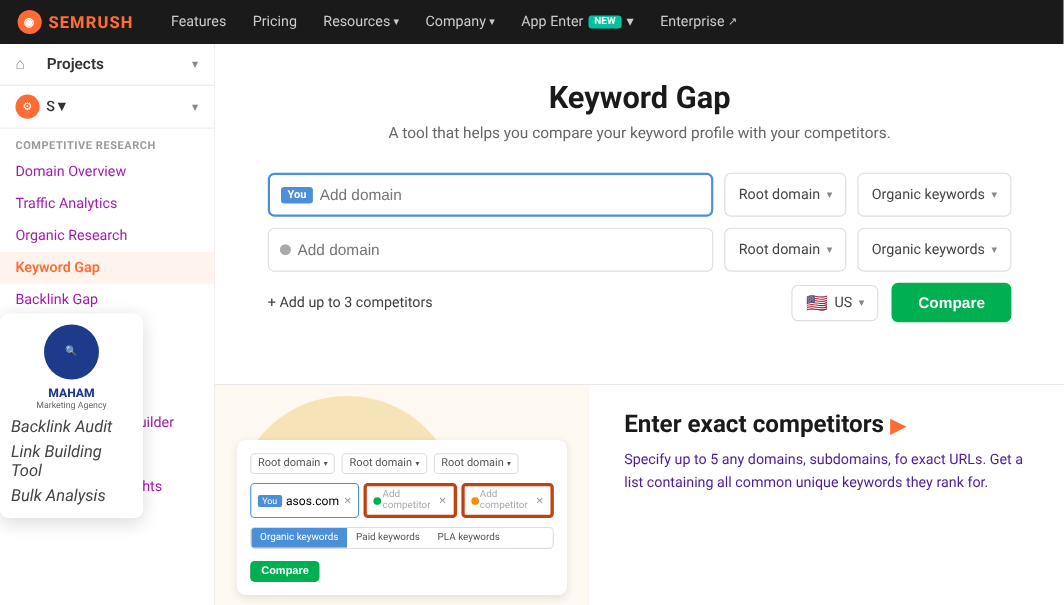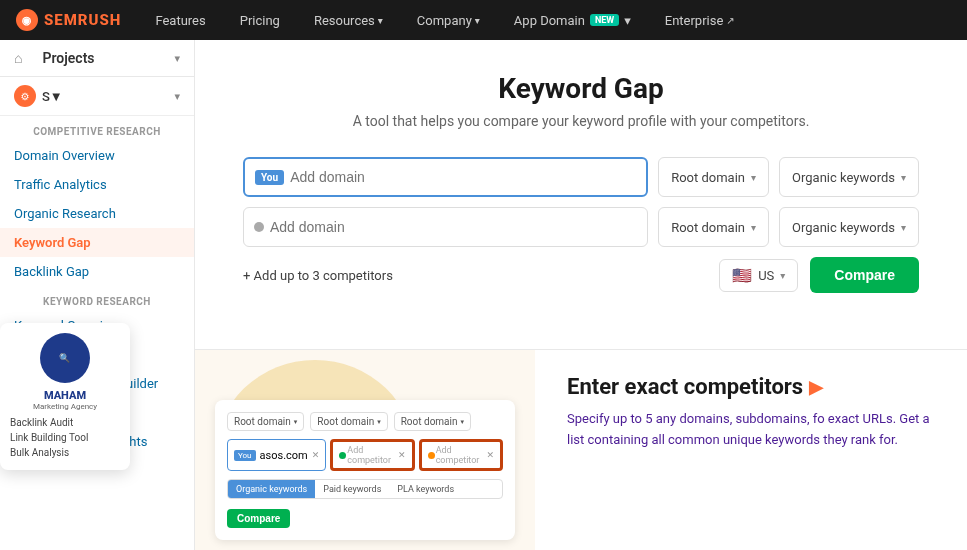--- a/index.html
+++ b/index.html
@@ -10,21 +10,21 @@
       background: #1a1a1a;
       height: 40px;
       display: flex;
       align-items: center;
       padding: 0 16px;
       gap: 24px;
       flex-shrink: 0;
     }
     .nav-logo { display: flex; align-items: center; gap: 6px; color: #ff6b35; font-weight: 800; font-size: 15px; letter-spacing: 1px; }
     .nav-logo-icon { width: 22px; height: 22px; background: #ff6b35; border-radius: 50%; display: flex; align-items: center; justify-content: center; color: white; font-size: 11px; font-weight: bold; }
-    .nav-links { display: flex; align-items: center; gap: 14px; flex: 1; }
+    .nav-links { display: flex; align-items: center; gap: 4px; flex: 1; }
     .nav-link { color: #ccc; font-size: 13px; padding: 4px 10px; cursor: pointer; display: flex; align-items: center; gap: 3px; }
     .nav-link .chevron { font-size: 10px; }
     .nav-appcenter { color: #ccc; font-size: 13px; padding: 4px 10px; cursor: pointer; display: flex; align-items: center; gap: 5px; }
     .nav-badge { background: #00c4a0; color: white; font-size: 9px; font-weight: 700; padding: 1px 5px; border-radius: 3px; text-transform: uppercase; }
     .nav-enterprise { color: #ccc; font-size: 13px; padding: 4px 10px; cursor: pointer; display: flex; align-items: center; gap: 3px; }
 
     
     .main-layout { display: flex; flex: 1; overflow: hidden; }
 
     
@@ -55,28 +55,27 @@
     .sidebar-account-icon { width: 22px; height: 22px; background: #ff6b35; border-radius: 50%; display: flex; align-items: center; justify-content: center; color: white; font-size: 10px; }
     .sidebar-account-name { font-size: 13px; color: #333; flex: 1; font-weight: 500; }
     .sidebar-account-chevron { color: #888; font-size: 11px; }
     .sidebar-section-label {
       font-size: 10px;
       font-weight: 700;
       color: #999;
       text-transform: uppercase;
       letter-spacing: 0.5px;
       padding: 10px 14px 4px;
-      text-align: center;
     }
     .sidebar-item {
       display: flex;
       align-items: center;
       padding: 7px 14px;
       font-size: 13px;
-      color: #0369a1;
+      color: #a21caf;
       cursor: pointer;
       gap: 6px;
     }
     .sidebar-item.active { background: #fff3ee; color: #ff6b35; font-weight: 600; }
 
     
     .sidebar-overlay {
       position: relative;
       margin: 4px 0;
     }
@@ -99,21 +98,21 @@
       margin: 0 auto 6px;
       display: flex;
       align-items: center;
       justify-content: center;
       overflow: hidden;
     }
     .overlay-logo-text { color: white; font-size: 9px; font-weight: 700; text-align: center; line-height: 1.2; }
     .overlay-name { font-size: 11px; font-weight: 800; color: #1e3a8a; text-align: center; }
     .overlay-subtitle { font-size: 8px; color: #666; text-align: center; }
     .overlay-items { margin-top: 4px; }
-    .overlay-item { font-size: 10px; color: #444; padding: 2px 0; cursor: pointer; }
+    .overlay-item { font-size: 15px; color: #444; padding: 2px 0; cursor: pointer; font-style: italic; }
 
     
     .content-area {
       flex: 1;
       overflow-y: auto;
       background: #f8f8f8;
     }
 
     
     .kg-section {
@@ -293,21 +292,21 @@
     </div>
     <div class="nav-link">
       <span>Resources</span>
       <span class="chevron">▾</span>
     </div>
     <div class="nav-link">
       <span>Company</span>
       <span class="chevron">▾</span>
     </div>
     <div class="nav-appcenter">
-      <span>App Domain</span>
+      <span>App Enter</span>
       <span class="nav-badge">NEW</span>
       <span class="chevron">▾</span>
     </div>
     <div class="nav-enterprise">
       <span>Enterprise</span>
       <span style="font-size:10px;">↗</span>
     </div>
   </div>
 </nav>
 

